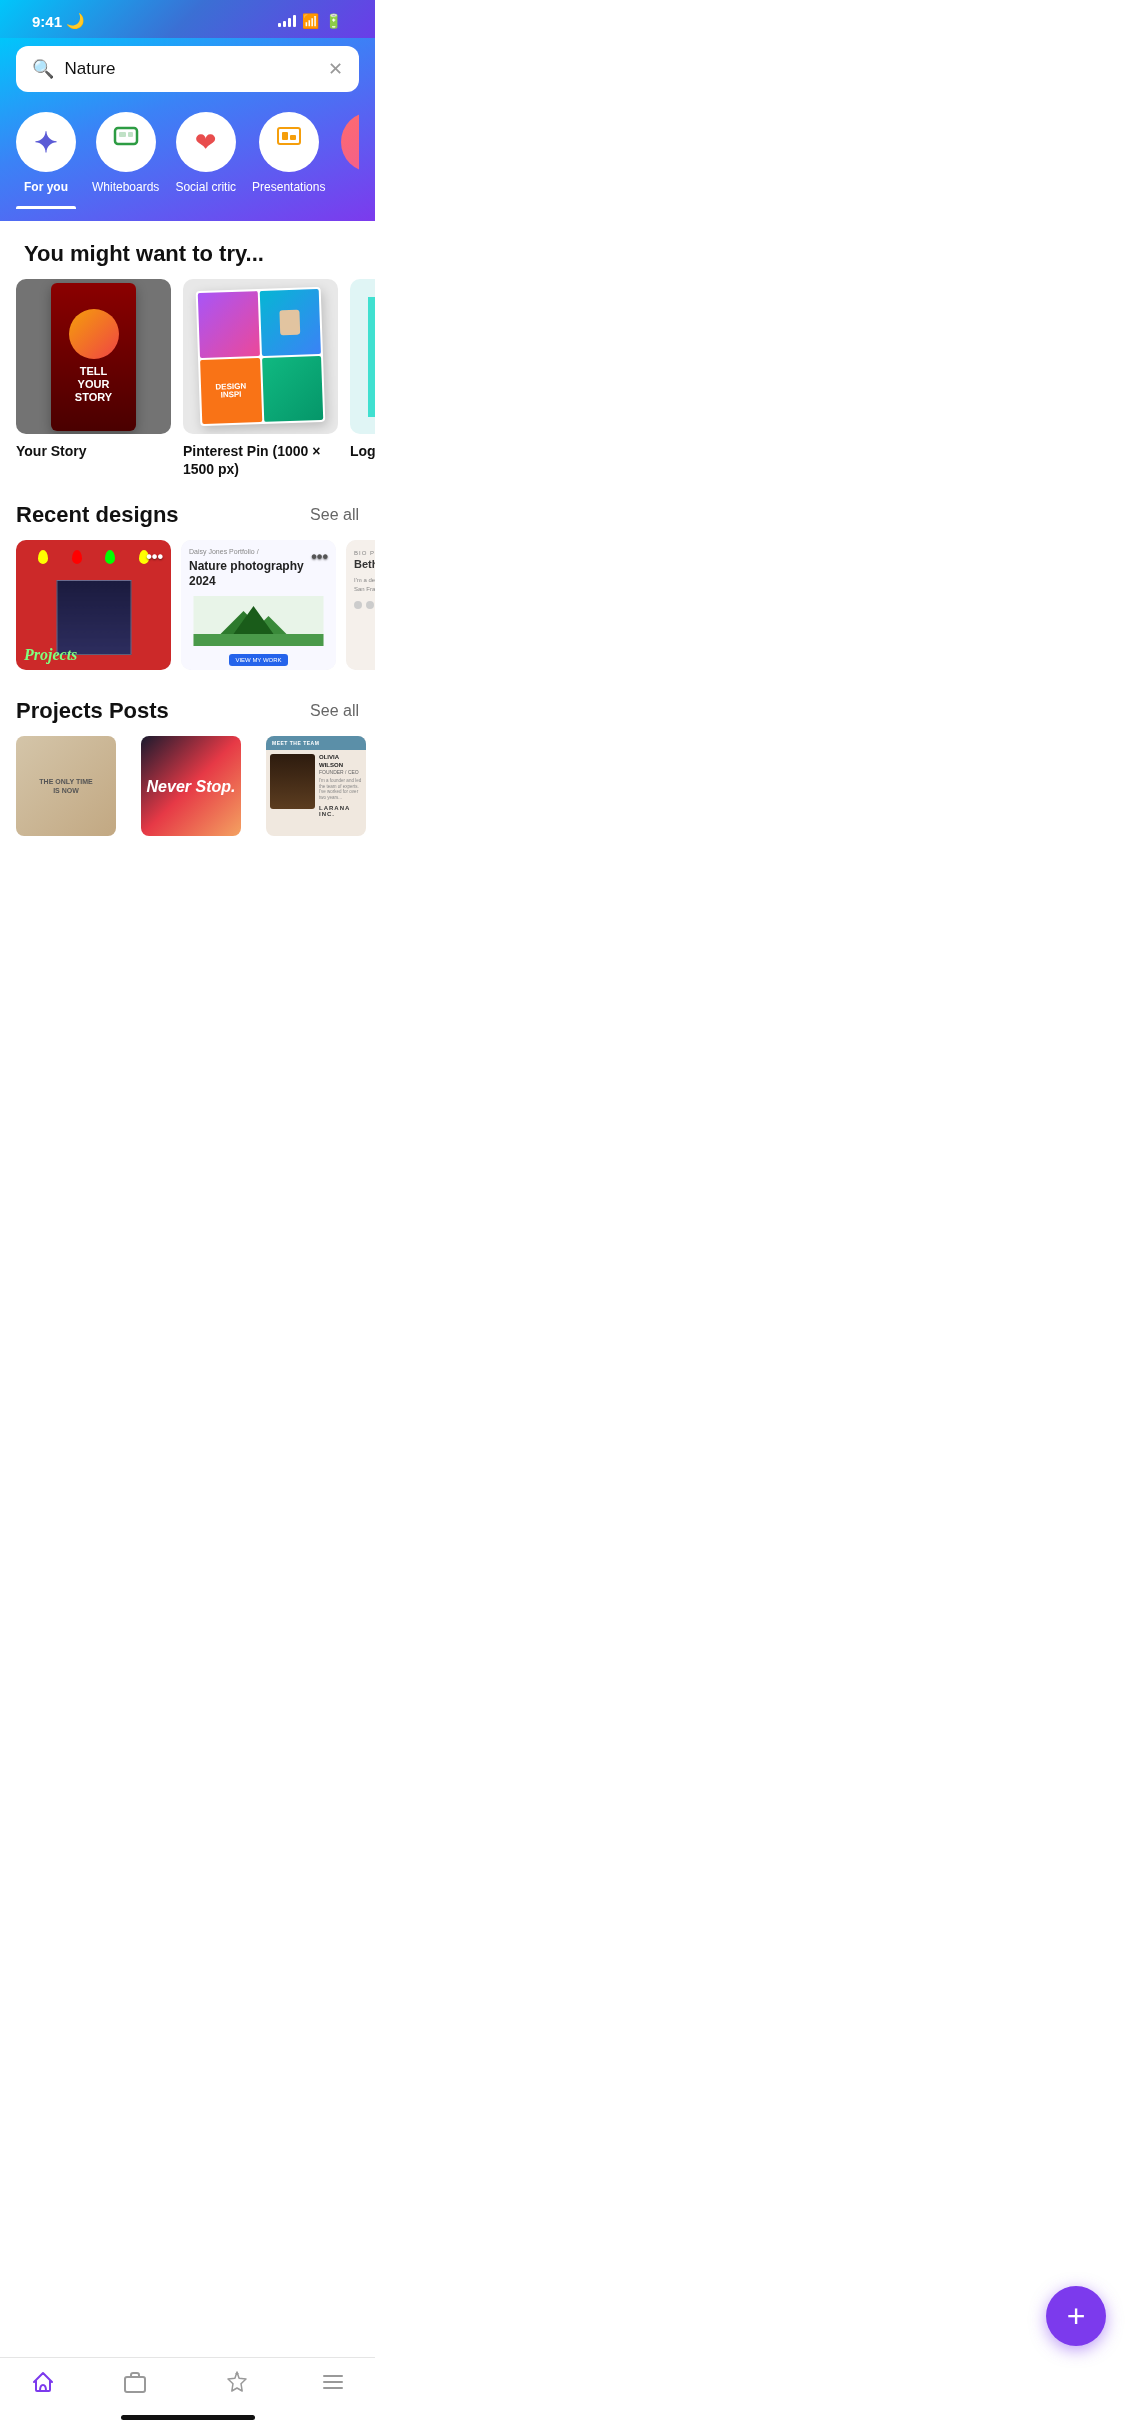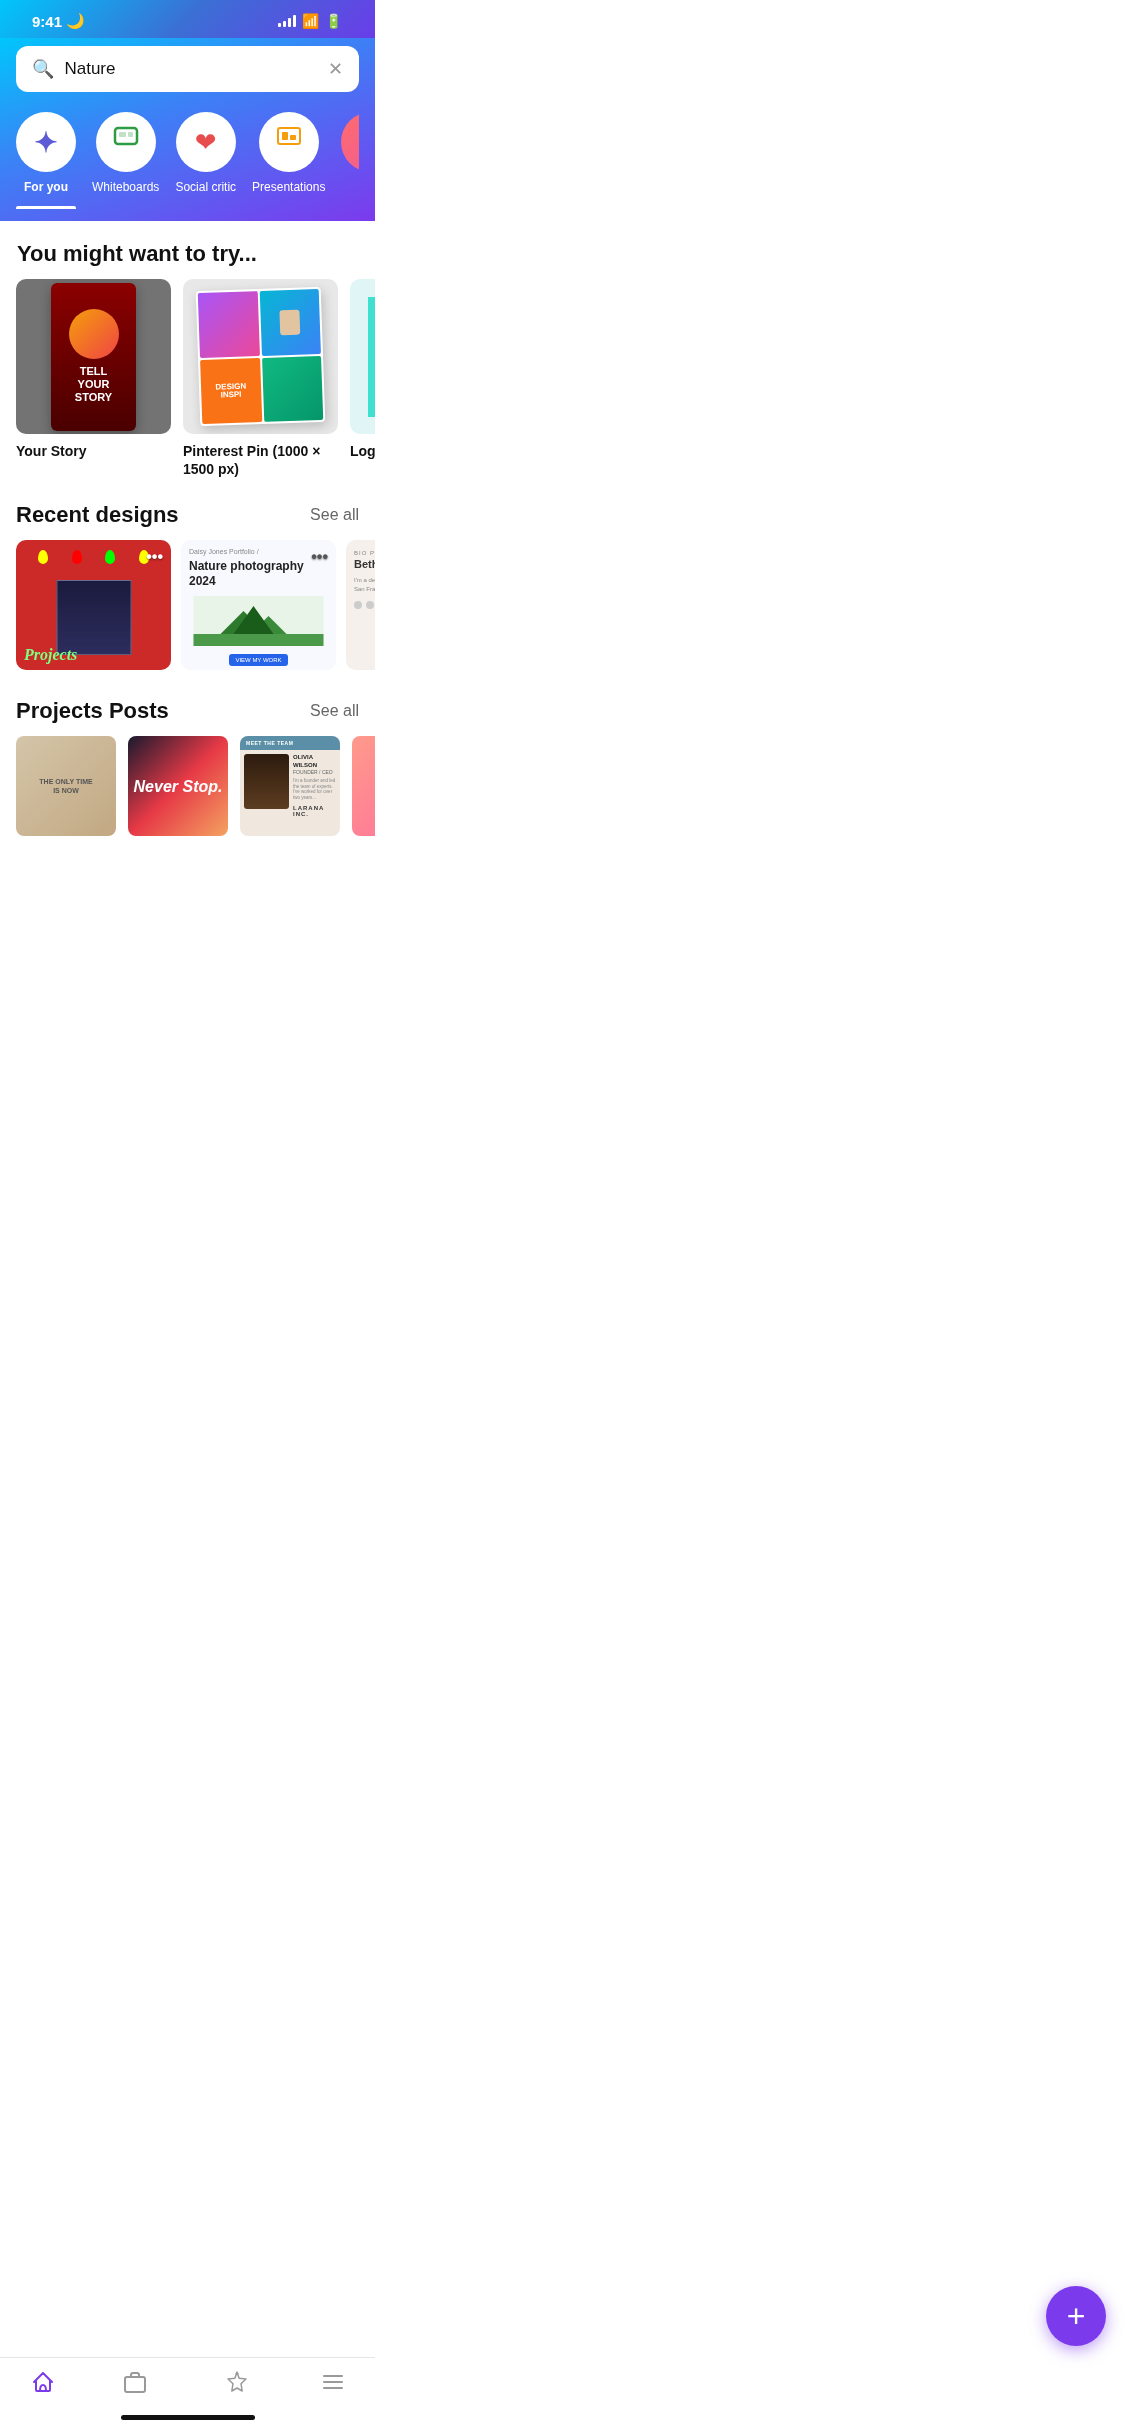--- a/index.html
+++ b/index.html
@@ -119,21 +119,21 @@
     
     .main-content {
       background: white;
       padding: 0;
     }
 
     .section-title {
       font-size: 22px;
       font-weight: 700;
       color: #111;
-      padding: 20px 17px 12px;
+      padding: 20px 24px 12px;
     }
 
     
     .try-cards {
       display: flex;
       gap: 12px;
       padding: 0 16px 20px;
       overflow-x: auto;
       scrollbar-width: none;
     }
@@ -328,21 +328,21 @@
     .social-dot {
       width: 8px;
       height: 8px;
       border-radius: 50%;
       background: #ccc;
     }
 
     
     .instagram-cards {
       display: flex;
-      gap: 12px;
+      gap: 25px;
       padding: 0 16px 24px;
       overflow-x: auto;
       scrollbar-width: none;
     }
     .instagram-cards::-webkit-scrollbar { display: none; }
     .instagram-card {
       flex-shrink: 0;
       width: 100px;
       height: 100px;
       border-radius: 8px;

